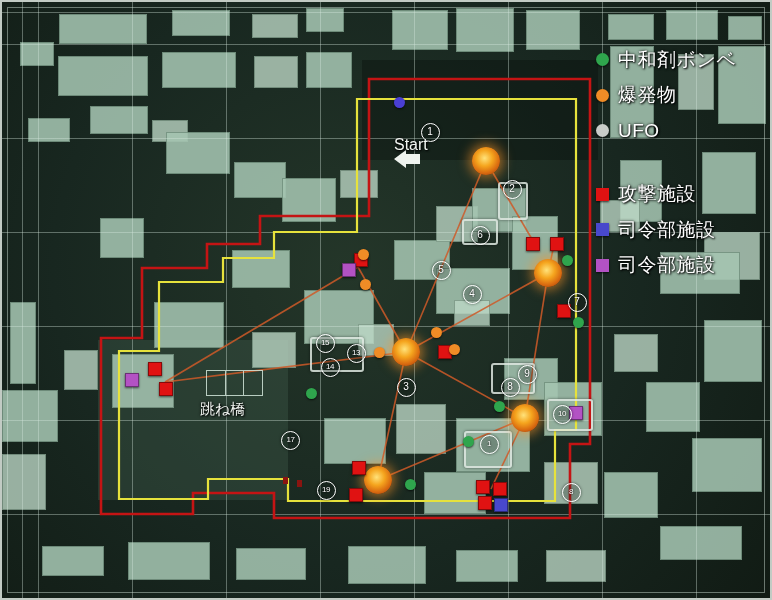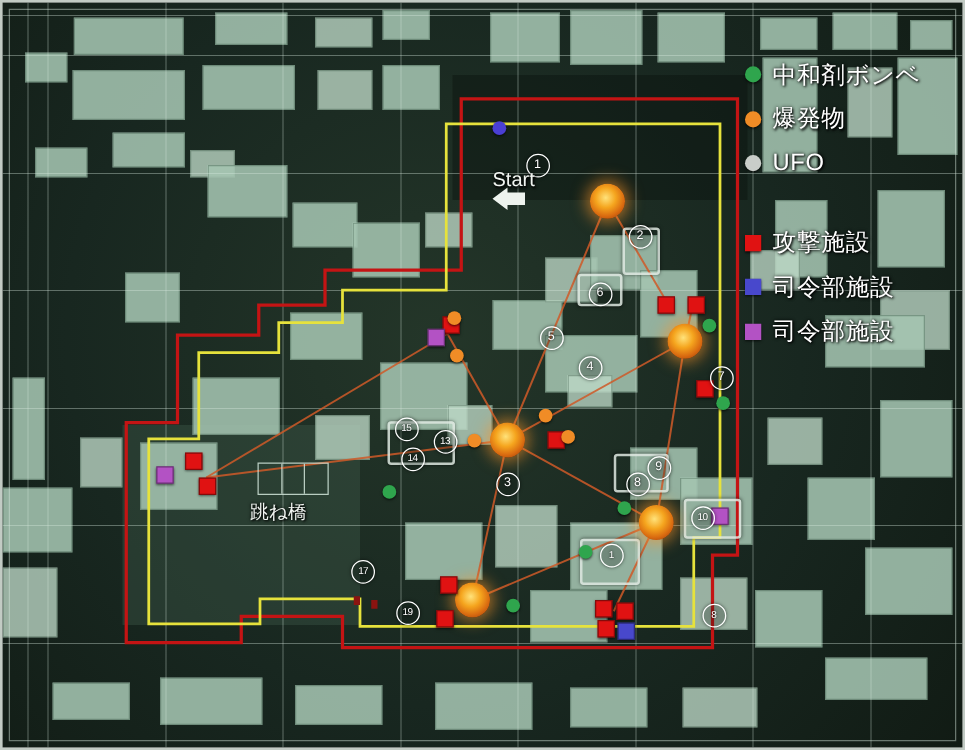--- a/index.html
+++ b/index.html
@@ -191,21 +191,21 @@
       <div class="num" style="left: 574px; top: 299px;">7</div>
       <div class="num" style="left: 507px; top: 384px;">8</div>
       <div class="num" style="left: 524px; top: 371px;">9</div>
       <div class="num small" style="left: 559px; top: 411px;">10</div>
       <div class="num small" style="left: 568px; top: 489px;">8</div>
       <div class="num small" style="left: 486px; top: 441px;">1</div>
       <div class="num small" style="left: 353px; top: 350px;">13</div>
       <div class="num small" style="left: 327px; top: 364px;">14</div>
       <div class="num small" style="left: 322px; top: 340px;">15</div>
       <div class="num small" style="left: 323px; top: 487px;">19</div>
-      <div class="num small" style="left: 263px; top: 454px; margin-left: 16px;">17</div>
+      <div class="num small" style="left: 263px; top: 437px; margin-left: 16px;">17</div>
     </div>
 
   <div id="bridge-icon">
     <div class="cell"></div>
     <div class="cell"></div>
     <div class="cell"></div>
   </div>
   <div class="maplabel" id="drawbridge-label">跳ね橋</div>
   <div class="maplabel" id="start-label">Start</div>
 

